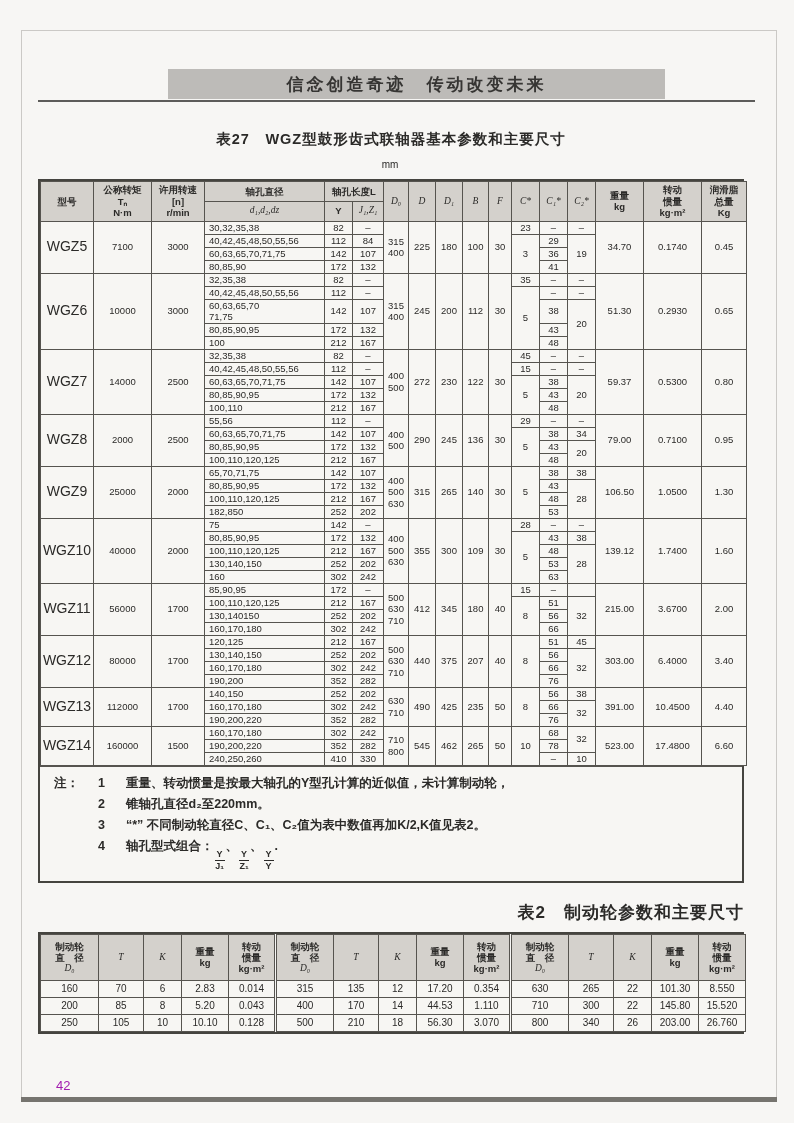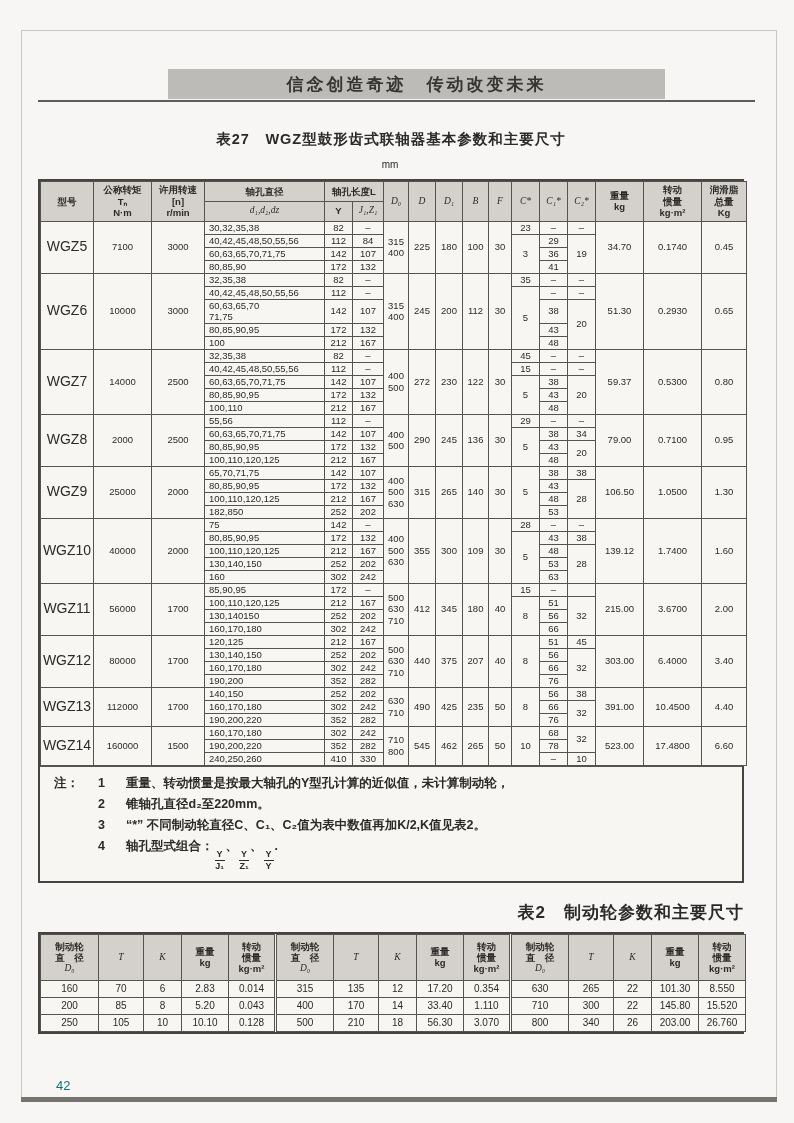--- a/index.html
+++ b/index.html
@@ -40,21 +40,21 @@
   .frac { display:inline-flex; flex-direction:column; text-align:center; font-size:9px; line-height:9px; vertical-align:-7px; margin:0 1px; }
   .fn { border-bottom:1px solid #2b2a28; padding:0 2px 1px 2px; }
   .fd { padding-top:1px; }
 
   .t2title { text-align:right; font-size:17px; font-weight:bold; margin:18px 0 8px 0; letter-spacing:1px; }
   .t2outer { border:2px solid #45443f; }
   #table2 td { height:16px; font-size:10px; }
   #table2 th { font-size:9.5px; line-height:11px; padding:6px 1px; }
   #table2 .grp { border-left:3px double #56544f; }
 
-  .pagenum { margin:44px 0 8px 18px; font-size:13px; color:#0f766e; }
+  .pagenum { margin:44px 0 8px 18px; font-size:13px; color:#a21caf; }
 </style>
 </head>
 <body>
 
 <div class="sheet">
   <div class="frame"></div>
   <div class="bottombar"></div>
 
   <div class="banner">
     <span>信念创造奇迹　传动改变未来</span>
@@ -675,21 +675,21 @@
             </tr>
             <tr>
               <td>200</td>
               <td>85</td>
               <td>8</td>
               <td>5.20</td>
               <td>0.043</td>
               <td class="grp">400</td>
               <td>170</td>
               <td>14</td>
-              <td>33.40</td>
+              <td>44.53</td>
               <td>1.110</td>
               <td class="grp">710</td>
               <td>300</td>
               <td>22</td>
               <td>145.80</td>
               <td>15.520</td>
             </tr>
             <tr>
               <td>250</td>
               <td>105</td>

